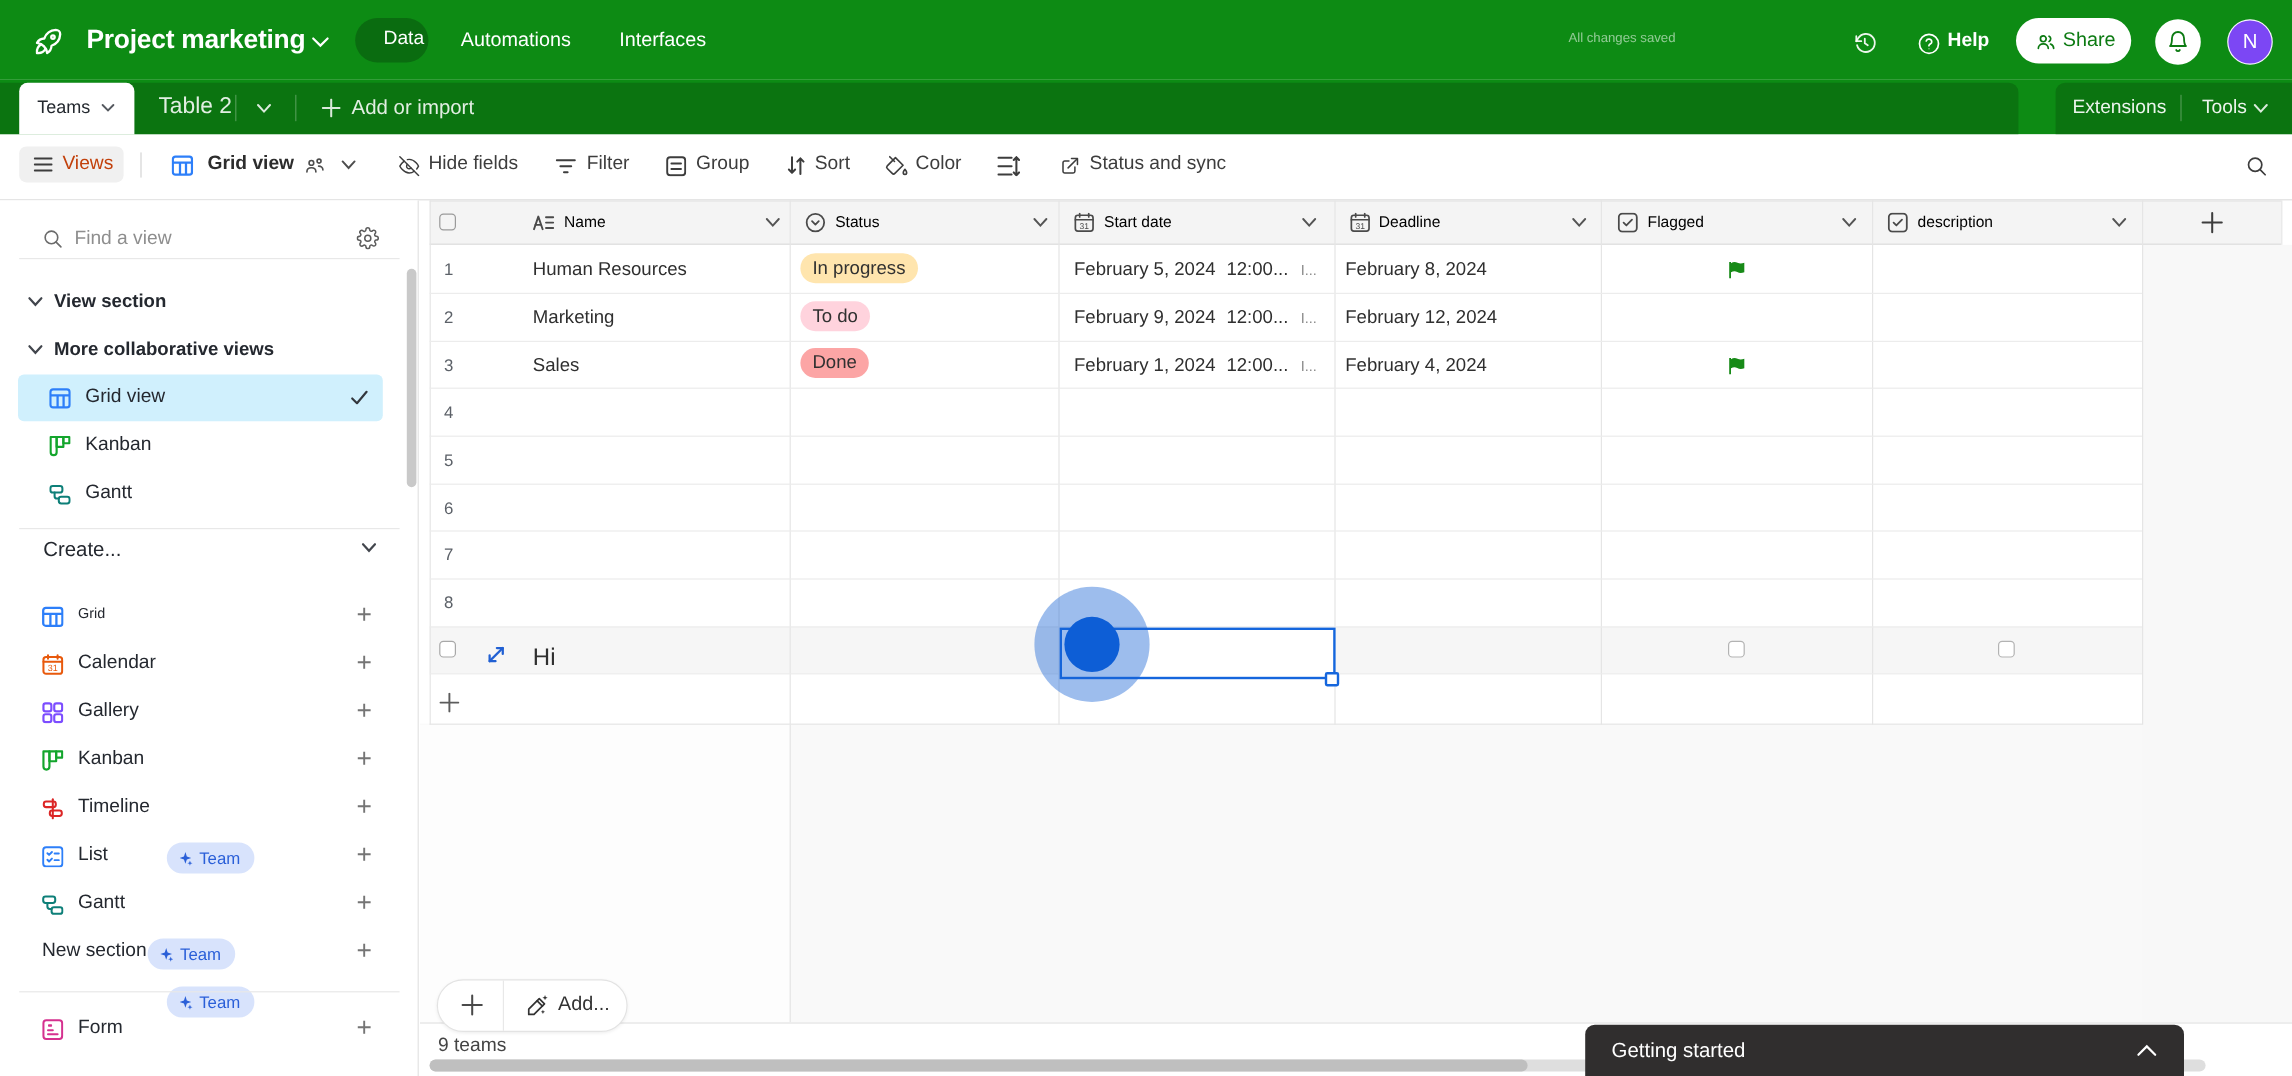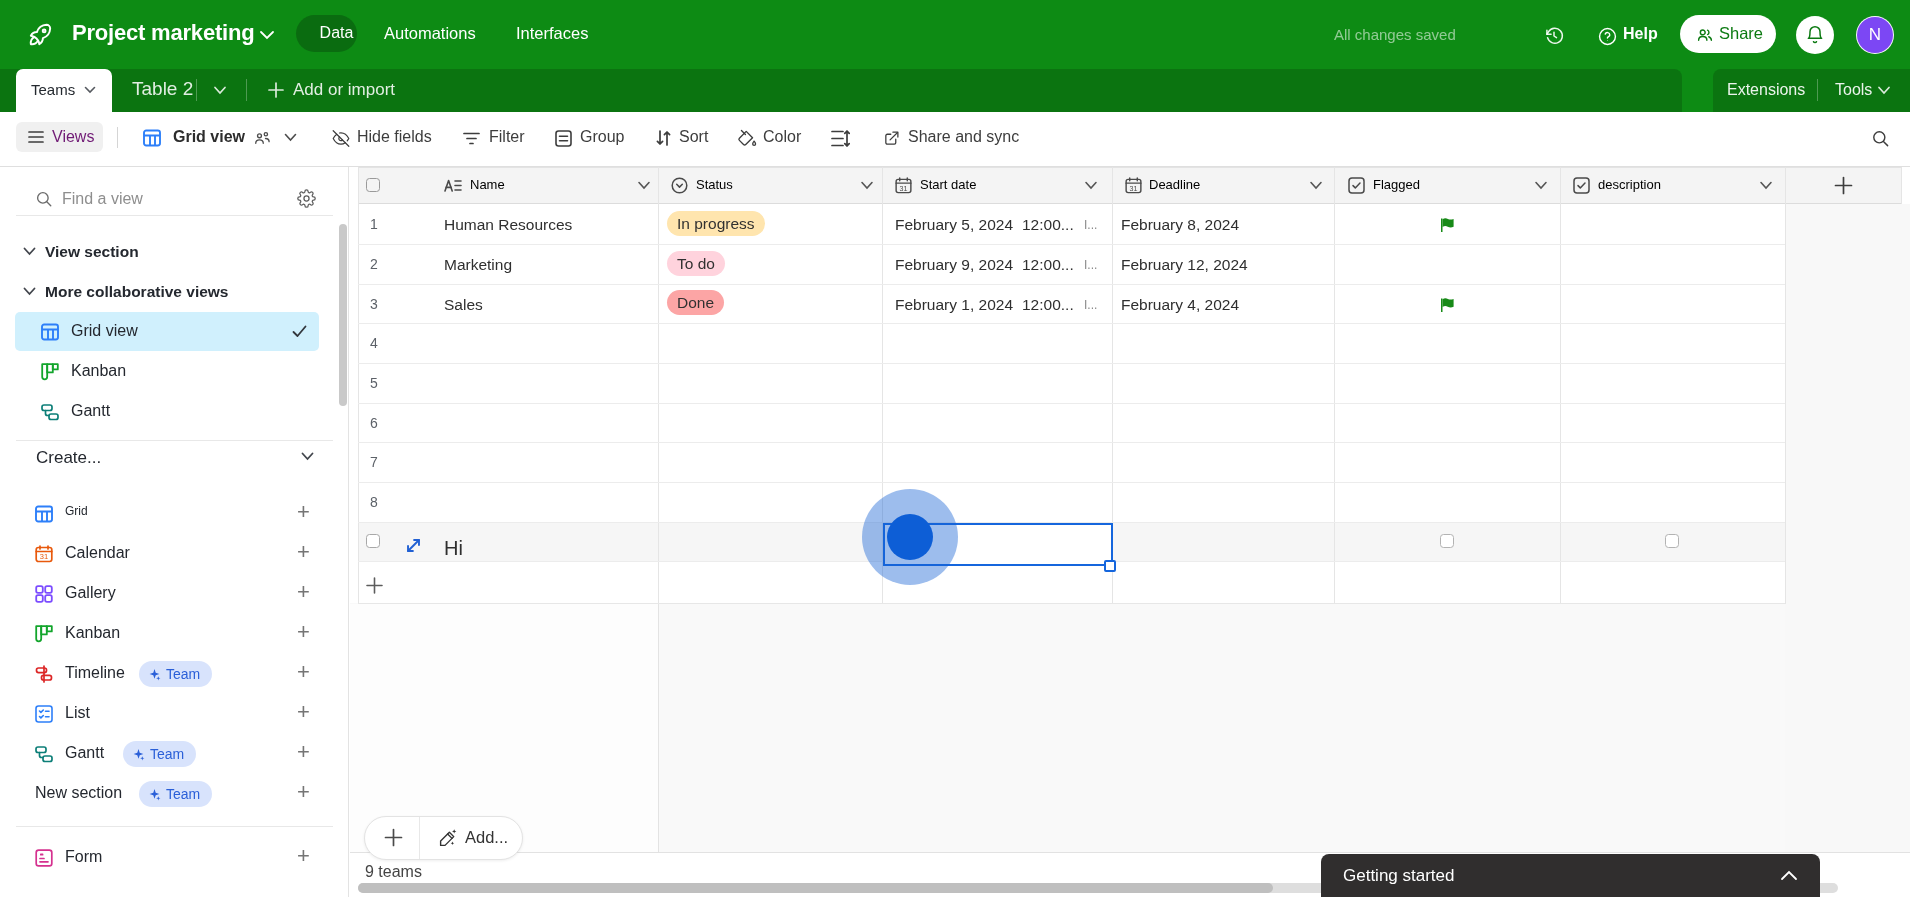--- a/index.html
+++ b/index.html
@@ -3,21 +3,21 @@
 <meta charset="utf-8">
 <style>
   html,body{margin:0;padding:0;}
   body{width:1910px;height:897px;position:relative;overflow:hidden;background:#fff;
        font-family:"Liberation Sans",sans-serif;-webkit-font-smoothing:antialiased;}
   .a{position:absolute;}
   .ic{position:absolute;}
   svg{display:block;}
   .plus{font-size:22px;color:#757575;font-weight:400;line-height:20px;}
   .badge{height:26px;background:#d8e3fc;border-radius:13px;display:flex;align-items:center;
-         padding:0 12px 0 9px;font-size:14px;color:#2a5fd8;}
+         padding:0 12px 0 9px;font-size:14px;color:#2a5fd8;margin-top:41px;}
   .badge svg{margin-right:5px;}
   .hdrlbl{font-size:13px;color:#000000;position:absolute;top:0;}
   .cellt{font-size:15.5px;color:#2f2f2f;position:absolute;}
   .rown{font-size:14px;color:#5c6168;position:absolute;width:14px;text-align:center;}
   .pill{position:absolute;height:25px;border-radius:12.5px;padding:0 10px;font-size:15.5px;
         line-height:25px;color:#313131;}
   .colline{position:absolute;width:1px;background:#e5e5e5;}
   .rowline{position:absolute;height:1px;background:#ececec;}
 </style>
 </head>
@@ -31,21 +31,21 @@
   <circle cx="15" cy="9" r="1.2"></circle>
 </svg>
 <div class="a" style="left:72px;top:20px;font-size:22px;font-weight:bold;color:#fff;letter-spacing:-0.2px;">Project marketing</div>
 <svg class="ic" style="left:259px;top:30px;" width="16" height="10" viewBox="0 0 16 10" fill="none" stroke="#fff" stroke-width="1.8" stroke-linecap="round">
     <path d="M2 2l6 6 6-6"></path>
   </svg>
 <div class="a" style="left:296px;top:15px;width:61px;height:37px;background:#0a6c10;border-radius:19px;"></div>
 <div class="a" style="left:296px;top:24px;width:81px;text-align:center;font-size:16px;color:#fff;">Data</div>
 <div class="a" style="left:384px;top:24px;font-size:16.5px;color:#fff;">Automations</div>
 <div class="a" style="left:516px;top:24px;font-size:16.5px;color:#fff;">Interfaces</div>
-<div class="a" style="left:1334px;top:26px;font-size:15px;color:rgba(255,255,255,0.55);">All changes saved</div>
+<div class="a" style="left:1307px;top:26px;font-size:11px;color:rgba(255,255,255,0.55);">All changes saved</div>
 
 <svg class="ic" style="left:1544px;top:26px;" width="20" height="20" viewBox="0 0 24 24" fill="none" stroke="rgba(255,255,255,0.92)" stroke-width="1.8" stroke-linecap="round" stroke-linejoin="round">
   <path d="M3.5 5v5h5"></path>
     <path d="M4.3 14a9 9 0 1 0 1.2-7.2L3.5 10"></path>
     <path d="M12 7.5V12l3 2"></path>
 </svg>
 
 <svg class="ic" style="left:1598px;top:27px;" width="19" height="19" viewBox="0 0 24 24" fill="none" stroke="#fff" stroke-width="1.8">
     <circle cx="12" cy="12" r="10"></circle>
     <path d="M9.1 9a3 3 0 0 1 5.8 1c0 2-3 2.4-3 4" stroke-linecap="round"></path>
@@ -94,21 +94,21 @@
 <div class="a" style="left:1835px;top:81px;font-size:16px;color:rgba(255,255,255,0.92);">Tools</div>
 <svg class="ic" style="left:1877px;top:86px;" width="14" height="9" viewBox="0 0 14 9" fill="none" stroke="rgba(255,255,255,0.85)" stroke-width="1.7" stroke-linecap="round">
     <path d="M2 1.5L7 7l5-5.5"></path>
   </svg>
 
 <div class="a" id="toolbar" style="left:0;top:112px;width:1910px;height:54px;background:#fff;border-bottom:1px solid #dfdfdf;"></div>
 <div class="a" style="left:16px;top:122px;width:87px;height:30px;background:#f0f0f0;border-radius:6px;"></div>
 <svg class="ic" style="left:28px;top:130px;" width="16" height="14" viewBox="0 0 16 14" fill="none" stroke="#3d3d3d" stroke-width="1.7" stroke-linecap="round">
     <path d="M1 2h14M1 7h14M1 12h14"></path>
   </svg>
-<div class="a" style="left:52px;top:128px;font-size:16px;color:#701a75;">Views</div>
+<div class="a" style="left:52px;top:128px;font-size:16px;color:#c2410c;">Views</div>
 <div class="a" style="left:117px;top:127px;width:1px;height:21px;background:#d5d5d5;"></div>
 <svg class="ic" style="left:143px;top:129px;" width="18" height="18" viewBox="0 0 18 18" fill="none">
     <rect x="1" y="1.5" width="16" height="15" rx="2.2" stroke="#2d7ff9" stroke-width="1.9"></rect>
     <path d="M1 6.5h16M7 6.5v10M12 6.5v10" stroke="#2d7ff9" stroke-width="1.9"></path>
   </svg>
 <div class="a" style="left:173px;top:128px;font-size:16px;font-weight:bold;color:#2d2d2d;">Grid view</div>
 <svg class="ic" style="left:253px;top:129px;" width="19" height="18" viewBox="0 0 24 24" fill="none" stroke="#4d4d4d" stroke-width="1.8" stroke-linecap="round">
   <circle cx="8" cy="9" r="2.6"></circle>
     <path d="M3 19c0-2.8 2.2-4.6 5-4.6s5 1.8 5 4.6"></path>
     <circle cx="16.5" cy="7" r="2.2"></circle>
@@ -153,21 +153,21 @@
 <svg class="ic" style="left:831px;top:130px;" width="19" height="17" viewBox="0 0 19 17" fill="none" stroke="#3d3d3d" stroke-width="1.7" stroke-linecap="round" stroke-linejoin="round">
     <path d="M1 1.5h11M1 8.5h11M1 15.5h11"></path>
     <path d="M16 1v15M16 1l-2.2 2.3M16 1l2.2 2.3M16 16l-2.2-2.3M16 16l2.2-2.3"></path>
   </svg>
 
 <svg class="ic" style="left:883px;top:130px;" width="17" height="17" viewBox="0 0 24 24" fill="none" stroke="#3d3d3d" stroke-width="1.8" stroke-linecap="round" stroke-linejoin="round">
     <path d="M18 13v5a2 2 0 0 1-2 2H6a2 2 0 0 1-2-2V8a2 2 0 0 1 2-2h5"></path>
     <path d="M14 3h7v7"></path>
     <path d="M10 14L20.2 3.8"></path>
   </svg>
-<div class="a" style="left:908px;top:128px;font-size:16px;color:#3d3d3d;">Share and sync</div>
+<div class="a" style="left:908px;top:128px;font-size:16px;color:#3d3d3d;">Status and sync</div>
 
 <svg class="ic" style="left:1871px;top:129px;" width="19" height="19" viewBox="0 0 24 24" fill="none" stroke="#3d3d3d" stroke-width="1.8" stroke-linecap="round">
     <circle cx="10.5" cy="10.5" r="7"></circle>
     <path d="M15.7 15.7L21 21"></path>
   </svg>
 
 <div class="a" id="sidebar" style="left:0;top:167px;width:349px;height:730px;background:#fff;border-right:1px solid #e3e3e3;box-sizing:border-box;"></div>
 
 <svg class="ic" style="left:35px;top:190px;" width="18" height="18" viewBox="0 0 24 24" fill="none" stroke="#6b6b6b" stroke-width="1.8" stroke-linecap="round">
     <circle cx="10.5" cy="10.5" r="7"></circle>

